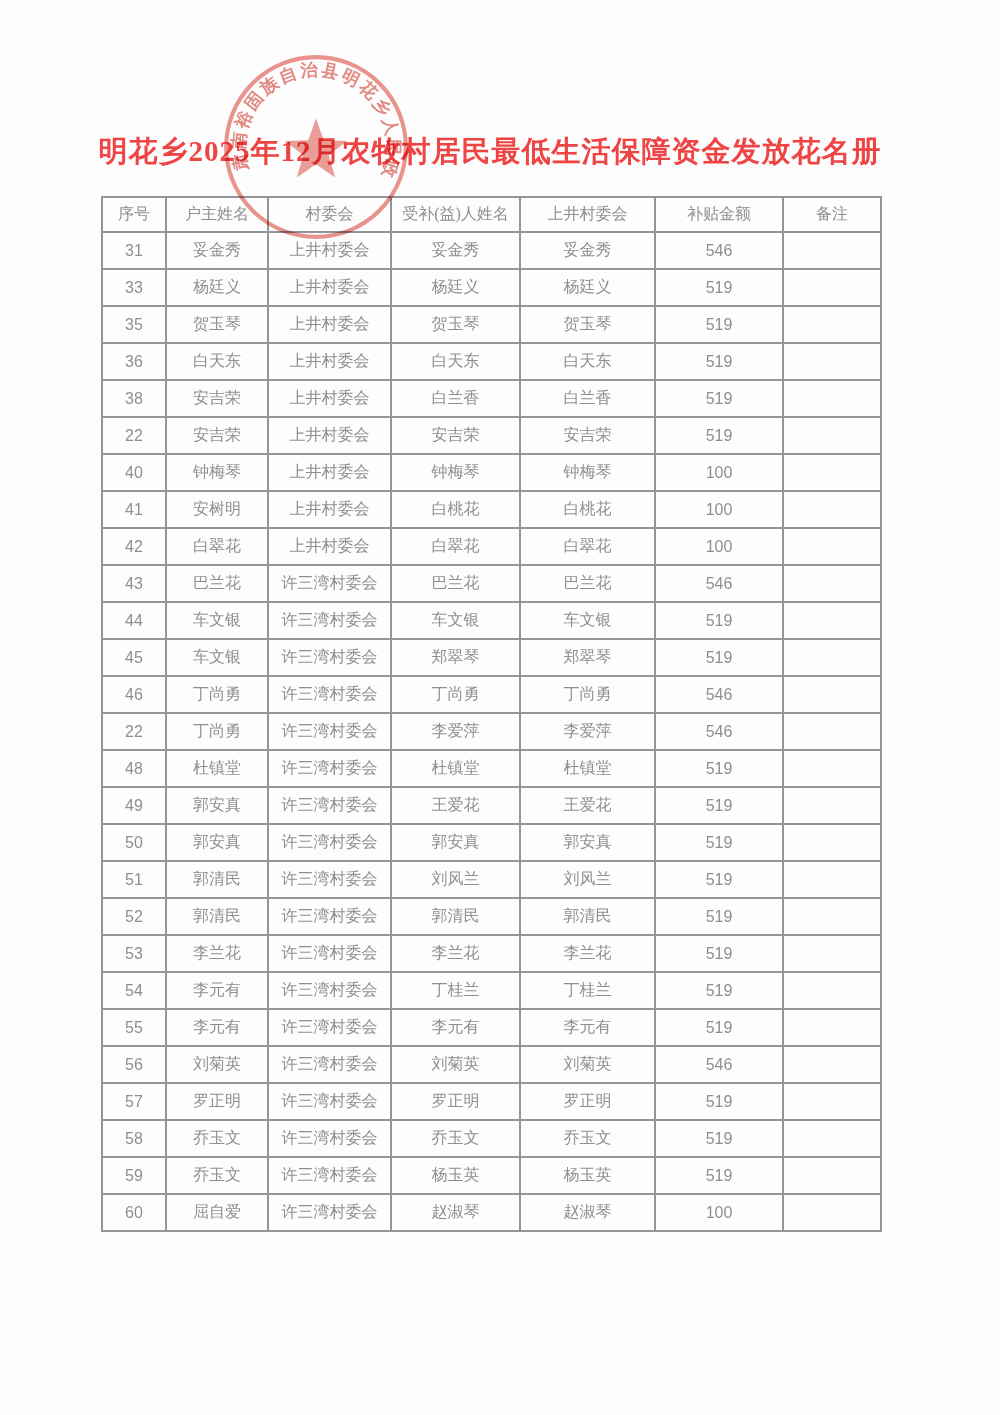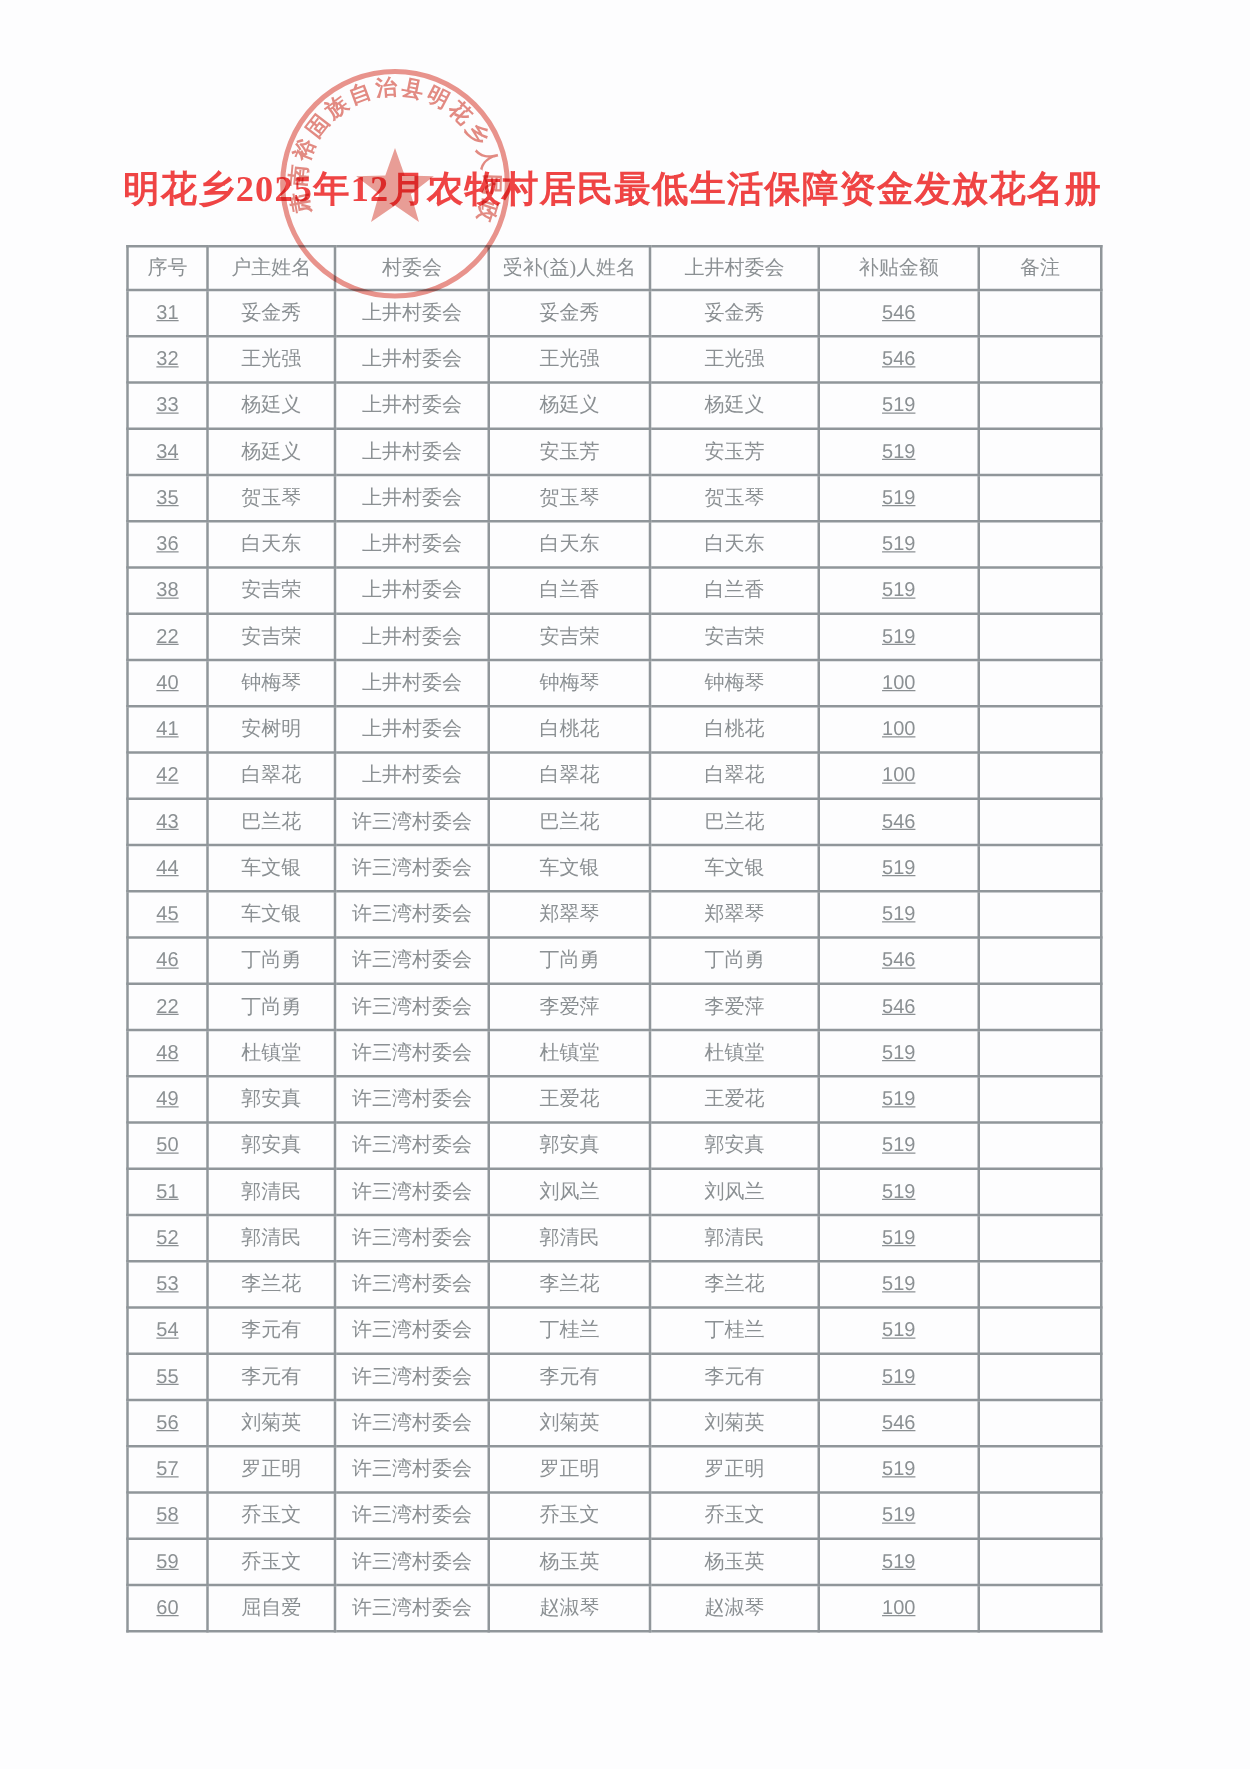--- a/index.html
+++ b/index.html
@@ -23,21 +23,21 @@
   .doc-table th,.doc-table td{
     border:2px solid #90969a;
     text-align:center;vertical-align:middle;
     color:#8b9093;font-size:16px;font-weight:500;
     padding:0;white-space:nowrap;overflow:hidden;
   }
   .doc-table th{height:33px;margin-top:48px;}
   .doc-table td{height:35px;}
   .num{
     font-family:"Liberation Sans","DejaVu Sans",sans-serif;
-    font-size:16.5px;color:#989da0;font-weight:400;text-decoration:underline;
+    font-size:16.5px;color:#989da0;font-weight:400;
   }
   .seal{
     position:absolute;left:219px;top:50px;width:194px;height:194px;
     z-index:3;mix-blend-mode:multiply;opacity:.92;
     pointer-events:none;
   }
   .seal-ring{fill:none;stroke:#e4776d;stroke-width:4;opacity:.85;}
   .seal-star{fill:#e2776d;opacity:.78;}
   .seal-chars{
     font-family:"Liberation Serif","DejaVu Serif",serif;
@@ -88,43 +88,25 @@
         <tr>
           <td class="num">31</td>
           <td>妥金秀</td>
           <td>上井村委会</td>
           <td>妥金秀</td>
           <td>妥金秀</td>
           <td class="num">546</td>
           <td></td>
         </tr>
         <tr>
-          <td class="num">32</td>
-          <td>王光强</td>
-          <td>上井村委会</td>
-          <td>王光强</td>
-          <td>王光强</td>
-          <td class="num">546</td>
-          <td></td>
-        </tr>
-        <tr>
           <td class="num">33</td>
           <td>杨廷义</td>
           <td>上井村委会</td>
           <td>杨廷义</td>
           <td>杨廷义</td>
-          <td class="num">519</td>
-          <td></td>
-        </tr>
-        <tr>
-          <td class="num">34</td>
-          <td>杨廷义</td>
-          <td>上井村委会</td>
-          <td>安玉芳</td>
-          <td>安玉芳</td>
           <td class="num">519</td>
           <td></td>
         </tr>
         <tr>
           <td class="num">35</td>
           <td>贺玉琴</td>
           <td>上井村委会</td>
           <td>贺玉琴</td>
           <td>贺玉琴</td>
           <td class="num">519</td>

